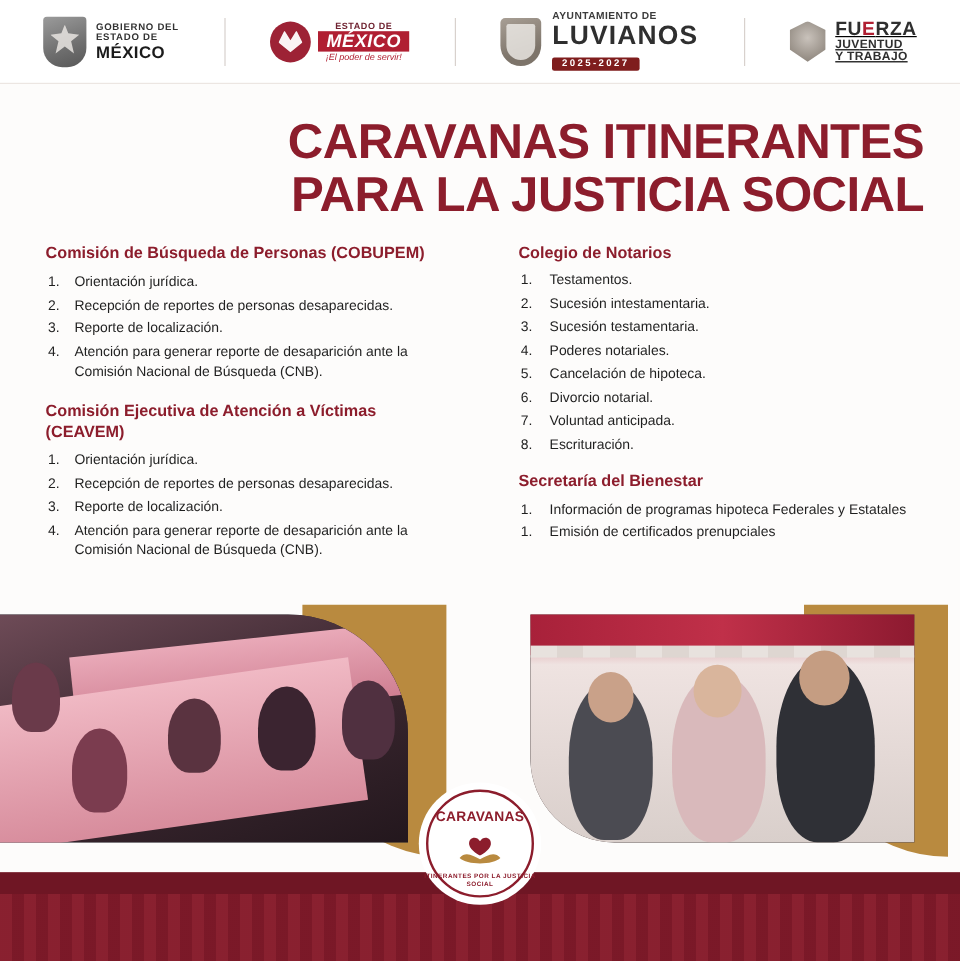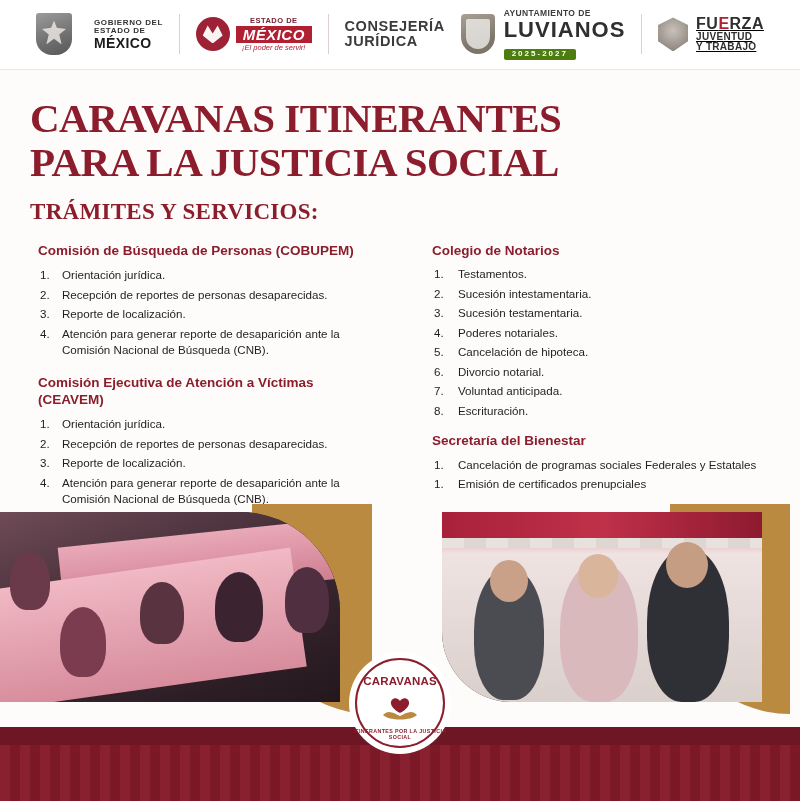--- a/index.html
+++ b/index.html
@@ -29,21 +29,21 @@
     border-bottom: 1px solid #ece6e2;
   }
   .header-inner {
     display: flex;
     align-items: center;
     gap: 14px;
     width: 100%;
     padding: 0 36px;
     justify-content: space-between;
   }
-  .logo-group { display: flex; align-items: center; gap: 22px; }
+  .logo-group { display: flex; align-items: center; gap: 8px; }
 
   
   .crest {
     width: 36px; height: 42px;
     background: #8d8d8d;
     position: relative;
     border-radius: 3px 3px 16px 16px;
     background: linear-gradient(160deg,#9b9b9b 0%, #6f6f6f 60%, #575757 100%);
   }
   .crest:after {
@@ -119,40 +119,39 @@
   .luv-crest:after{
     content:"";
     position:absolute; inset:5px;
     background:#efece8; border-radius:2px 2px 13px 13px; opacity:.8;
   }
   .luv-txt { line-height: 1.1; }
   .luv-txt .a { font-size: 8.5px; font-weight: 700; color: #3c3c3c; letter-spacing: .4px; text-transform: uppercase; }
   .luv-txt .b { font-size: 22px; font-weight: 800; color: #2f2f2f; letter-spacing: 1px; text-transform: uppercase; }
   .luv-txt .c {
     font-size: 8px; font-weight: 700; color: #fff; letter-spacing: 2px;
-    background: #4d7c0f; display: inline-block; padding: 1px 8px; border-radius: 2px;
+    background: #7f1d1d; display: inline-block; padding: 1px 8px; border-radius: 2px;
   }
 
   .fuerza { display:flex; align-items:center; gap:8px;text-decoration:underline; }
   .fuerza-mark {
     width: 30px; height: 34px;
     background: radial-gradient(circle at 50% 40%, #c9c2bb 0%, #8e867d 80%);
     clip-path: polygon(50% 0%, 100% 22%, 100% 70%, 50% 100%, 0% 70%, 0% 22%);
   }
   .fuerza-txt { line-height: 1.0; }
   .fuerza-txt .f1 { font-size: 16px; font-weight: 800; color: #2f2f2f; letter-spacing: .5px; }
   .fuerza-txt .f1 b { color: #b01f32; }
   .fuerza-txt .f2 { font-size: 10px; font-weight: 800; color: #2f2f2f; letter-spacing: .3px; }
   .fuerza-txt .f3 { font-size: 10px; font-weight: 800; color: #2f2f2f; letter-spacing: .3px; }
 
   
   .title-block {
-    text-align: left;
-    padding: 26px 20px 0 30px;
-    font-family: Liberation Serif, serif;
+    text-align: right;
+    padding: 26px 30px 0 30px;
   }
   .title-1, .title-2 {
     font-size: 41px;
     font-weight: 800;
     color: #8c1d2c;
     letter-spacing: -0.5px;
     line-height: 1.08;
     text-transform: uppercase;
   }
   .subtitle {
@@ -353,24 +352,20 @@
         <div class="edomex-mark"></div>
         <div class="edomex-txt">
           <div class="t1">ESTADO DE</div>
           <div><span class="t2">MÉXICO</span></div>
           <div class="t3">¡El poder de servir!</div>
         </div>
       </div>
 
       <div class="vdivider"></div>
 
-      <div class="consejeria">
-        <div>CONSEJERÍA</div>
-        <div>JURÍDICA</div>
-      </div>
 
       <div class="luv">
         <div class="luv-crest"></div>
         <div class="luv-txt">
           <div class="a">AYUNTAMIENTO DE</div>
           <div class="b">LUVIANOS</div>
           <div class="c">2025-2027</div>
         </div>
       </div>
 
@@ -388,21 +383,20 @@
           <div class="f3">Y TRABAJO</div>
         </div>
       </div>
 
     </div>
   </div>
 
   <div class="title-block">
     <div class="title-1">CARAVANAS ITINERANTES</div>
     <div class="title-2">PARA LA JUSTICIA SOCIAL</div>
-    <div class="subtitle">TRÁMITES Y SERVICIOS:</div>
   </div>
 
   <div class="columns">
     <div class="col col-left">
 
       <div class="sec-head">Comisión de Búsqueda de Personas (COBUPEM)</div>
       <ol class="items">
         <li><span class="num">1.</span><span>Orientación jurídica.</span></li>
         <li><span class="num">2.</span><span>Recepción de reportes de personas desaparecidas.</span></li>
         <li><span class="num">3.</span><span>Reporte de localización.</span></li>
@@ -427,21 +421,21 @@
         <li><span class="num">3.</span><span>Sucesión testamentaria.</span></li>
         <li><span class="num">4.</span><span>Poderes notariales.</span></li>
         <li><span class="num">5.</span><span>Cancelación de hipoteca.</span></li>
         <li><span class="num">6.</span><span>Divorcio notarial.</span></li>
         <li><span class="num">7.</span><span>Voluntad anticipada.</span></li>
         <li><span class="num">8.</span><span>Escrituración.</span></li>
       </ol>
 
       <div class="sec-head mt">Secretaría del Bienestar</div>
       <ol class="items">
-        <li><span class="num">1.</span><span>Cancelación de programas sociales Federales y Estatales</span></li>
+        <li><span class="num">1.</span><span>Información de programas hipoteca Federales y Estatales</span></li>
       </ol>
 
       <ol class="items">
         <li><span class="num">1.</span><span>Emisión de certificados prenupciales</span></li>
       </ol>
     </div>
   </div>
 
   <div class="photos">
     <div class="leaf-gold" style="left:252px; right:auto;"></div>

